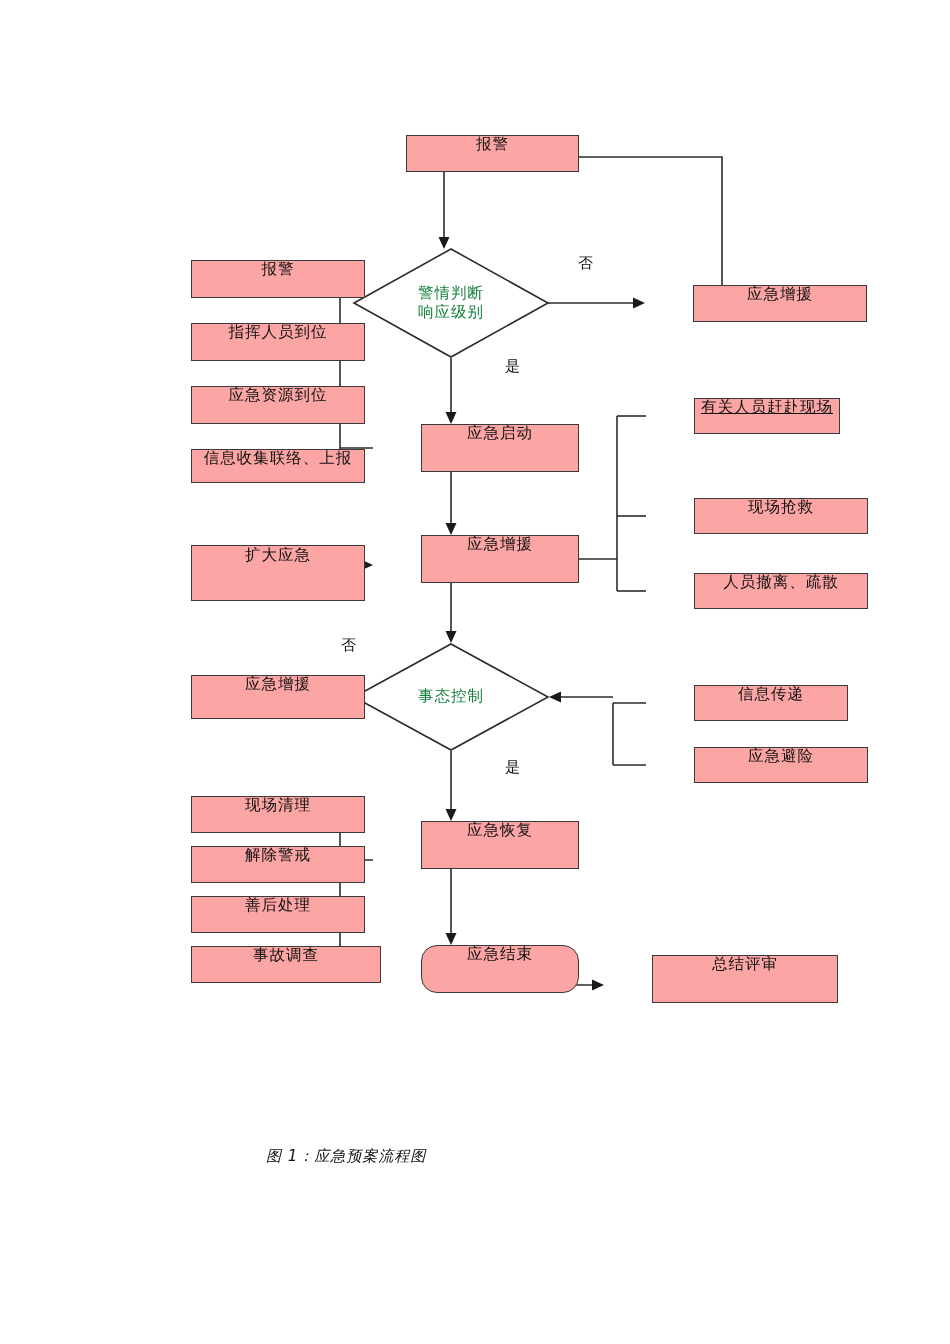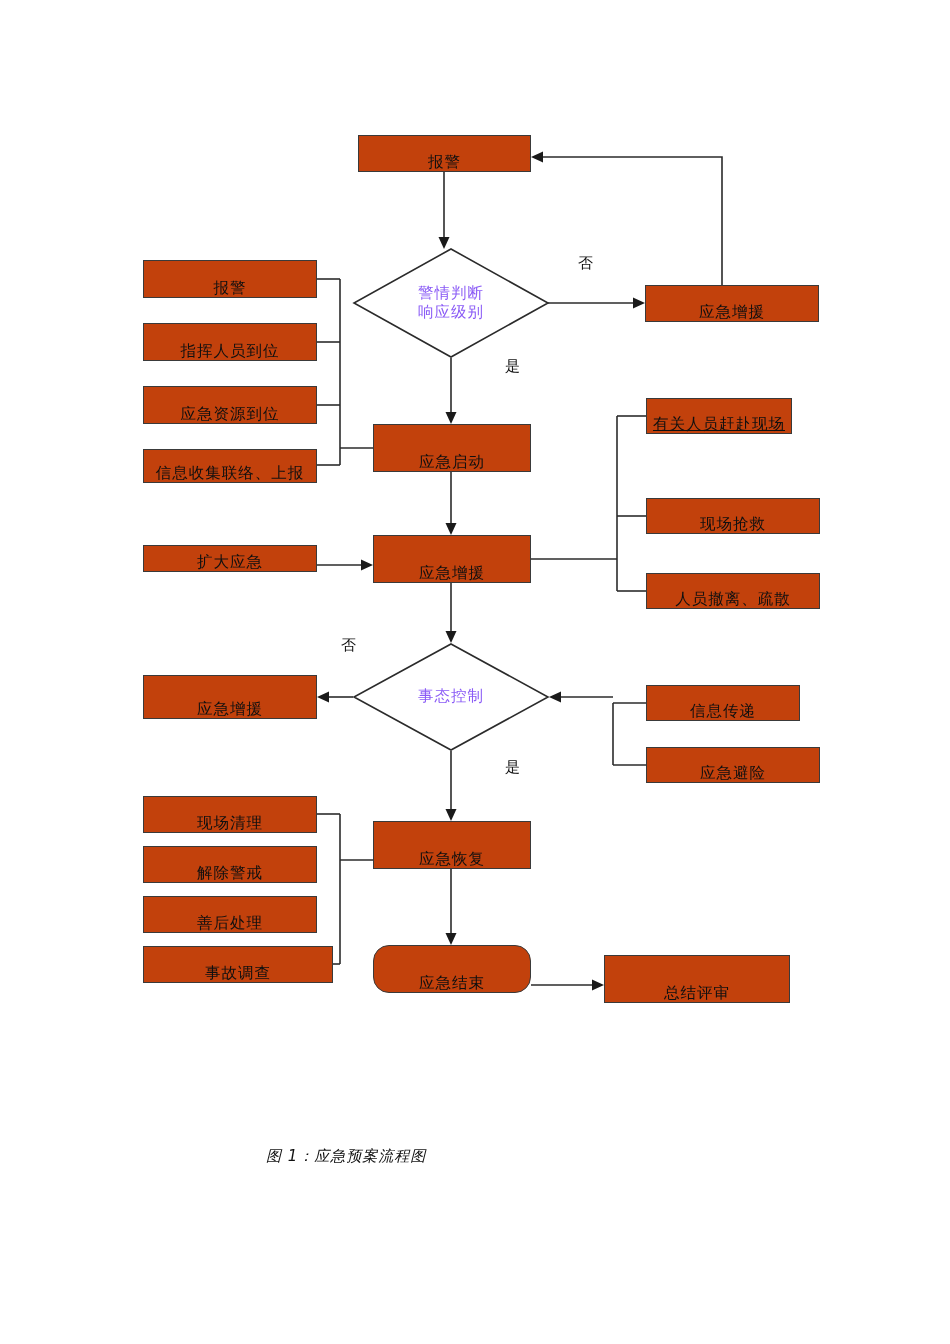--- a/index.html
+++ b/index.html
@@ -14,30 +14,31 @@
     position: relative;
     width: 950px;
     height: 1344px;
     background: #ffffff;
     overflow: hidden;
   }
   .node {
     position: absolute;
     box-sizing: border-box;
     border: 1.2px solid #3a3a3a;
-    background: #c2410c;
+    background: #fca5a5;
     display: flex;
-    align-items: flex-end;
+    align-items: flex-start;
     justify-content: center;
     font-size: 15.5px;
     color: #101010;
     letter-spacing: 1px;
     line-height: 1.1;
     white-space: nowrap;
     z-index: 3;
+    margin-left: 48px;
   }
   .diamond-wrap {
     position: absolute;
     z-index: 3;
   }
   .diamond-wrap svg {
     position: absolute;
     top: 0;
     left: 0;
     overflow: visible;
@@ -46,21 +47,21 @@
     position: absolute;
     top: 0;
     left: 0;
     width: 100%;
     height: 100%;
     display: flex;
     flex-direction: column;
     align-items: center;
     justify-content: center;
     font-size: 15.5px;
-    color: #8b5cf6;
+    color: #15803d;
     letter-spacing: 1px;
     line-height: 1.25;
     white-space: nowrap;
     pointer-events: none;
   }
   .edge-label {
     position: absolute;
     font-size: 15px;
     color: #101010;
     letter-spacing: 1px;
@@ -199,21 +200,21 @@
   </div>
 
   <div class="node" style="left:373px; top:424px; width:158px; height:48px;">
     <span>应急启动</span>
   </div>
 
   <div class="node" style="left:373px; top:535px; width:158px; height:48px;">
     <span>应急增援</span>
   </div>
 
-  <div class="node" style="left:143px; top:545px; width:174px; height:27px;">
+  <div class="node" style="left:143px; top:545px; width:174px; height:56px;font-family:Liberation Serif, serif;">
     <span>扩大应急</span>
   </div>
 
   <div class="node" style="left:646px; top:398px; width:146px; height:36px;text-decoration:underline;">
     <span>有关人员赶赴现场</span>
   </div>
   <div class="node" style="left:646px; top:498px; width:174px; height:36px;">
     <span>现场抢救</span>
   </div>
   <div class="node" style="left:646px; top:573px; width:174px; height:36px;">

